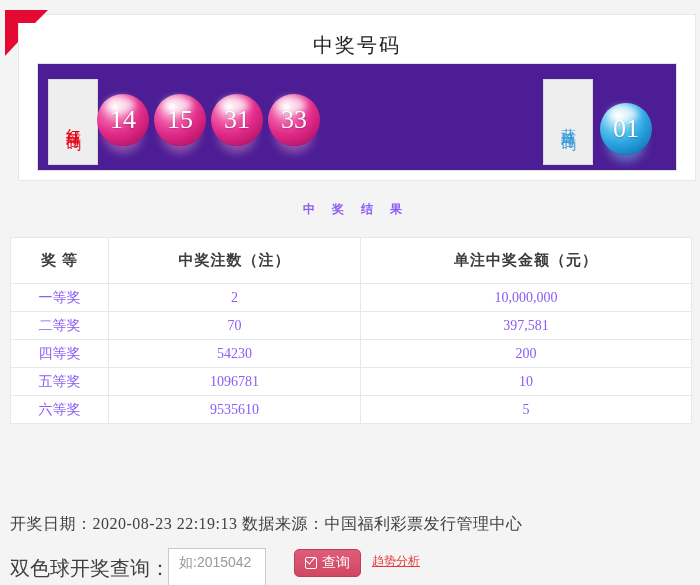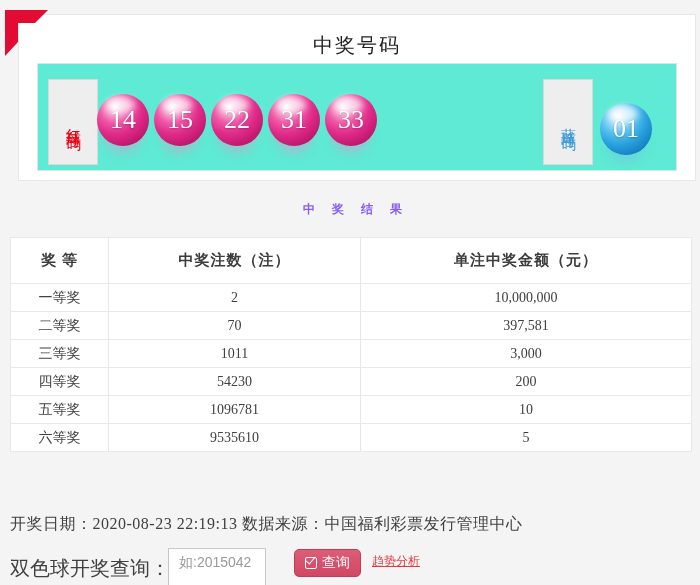--- a/index.html
+++ b/index.html
@@ -9,21 +9,21 @@
   }
   
   .panel1{position:absolute;left:18px;top:14px;width:676px;height:165px;
     background:#ffffff;border:1px solid #e7e7e7;text-decoration:underline;}
   .corner-flag{position:absolute;left:5px;top:10px;width:43px;height:46px;
     background:#e30b33;
     clip-path:polygon(0 0,43px 0,30px 13px,13px 13px,13px 32px,0 46px);}
   .panel1-title{position:absolute;left:0;top:17px;width:100%;text-align:center;
     font-size:20px;color:#222;letter-spacing:2px;}
   .balls-box{position:absolute;left:18px;top:48px;width:638px;height:106px;
-    background:#5eead4;border:1px solid #e3e3e3;}
+    background:#4c1d95;border:1px solid #e3e3e3;}
   .side-label{position:absolute;top:15px;width:50px;height:86px;
     background:#eeeeee;border:1px solid #d9d9d9;box-sizing:border-box;
     display:flex;align-items:center;justify-content:center;
     writing-mode:vertical-rl;text-orientation:upright;
     font-size:15px;letter-spacing:3px;}
   .side-label.red{left:10px;color:#e60012;}
   .side-label.blue{left:505px;color:#3a9bd8;}
   .red-balls{position:absolute;left:59px;top:30px;display:flex;gap:5px;}
   .ball{width:52px;height:52px;border-radius:50%;position:relative;
     display:flex;align-items:center;justify-content:center;
@@ -38,21 +38,21 @@
     border-radius:50%;background:rgba(255,255,255,.65);filter:blur(3px);}
   .ball span{position:relative;z-index:2;text-shadow:0 1px 2px rgba(0,0,0,.25);}
   .blue-ball-wrap{position:absolute;left:562px;top:39px;}
   
   .results-title{position:absolute;left:6px;top:201px;width:100%;text-align:center;
     font-size:12px;font-weight:bold;color:#8b5cf6;letter-spacing:7px;}
   table.results{position:absolute;left:10px;top:237px;width:678px;
     border-collapse:collapse;background:#fff;table-layout:fixed;}
   table.results th,table.results td{border:1px solid #e8e8e8;text-align:center;padding:0;}
   table.results th{height:45px;font-size:15px;color:#3d3d3d;font-weight:bold;letter-spacing:1px;}
-  table.results td{height:27px;font-size:14px;color:#404040;}
+  table.results td{height:27px;font-size:14px;color:#8b5cf6;}
   .col1{width:97px;}.col2{width:251px;}.col3{width:330px;}
   
   .foot-line{position:absolute;left:10px;font-size:16px;color:#404040;letter-spacing:.5px;}
   .sales-line{top:484px;}
   .date-line{top:514px;}
   .query-label{position:absolute;left:10px;top:555px;font-size:20px;color:#404040;}
   .query-input{position:absolute;left:168px;top:548px;width:86px;height:26px;
     border:1px solid #c9c9c9;background:#fff;padding:0 0 16px 10px;
     font-family:"Liberation Sans",sans-serif;font-size:14px;color:#333;outline:none;}
   .query-input::placeholder{color:#9a9a9a;}
@@ -75,23 +75,20 @@
   <div class="panel1">
     <div class="panel1-title">中奖号码</div>
     <div class="balls-box">
       <div class="side-label red">红球号码</div>
       <div class="red-balls">
           <div class="ball red">
             <span>14</span>
           </div>
           <div class="ball red">
             <span>15</span>
-          </div>
-          <div class="ball red">
-            <span>22</span>
           </div>
           <div class="ball red">
             <span>31</span>
           </div>
           <div class="ball red">
             <span>33</span>
           </div>
         </div>
       <div class="side-label blue">蓝球号码</div>
       <div class="blue-ball-wrap">
@@ -118,25 +115,20 @@
           <td>一等奖</td>
           <td>2</td>
           <td>10,000,000</td>
         </tr>
         <tr>
           <td>二等奖</td>
           <td>70</td>
           <td>397,581</td>
         </tr>
         <tr>
-          <td>三等奖</td>
-          <td>1011</td>
-          <td>3,000</td>
-        </tr>
-        <tr>
           <td>四等奖</td>
           <td>54230</td>
           <td>200</td>
         </tr>
         <tr>
           <td>五等奖</td>
           <td>1096781</td>
           <td>10</td>
         </tr>
         <tr>

